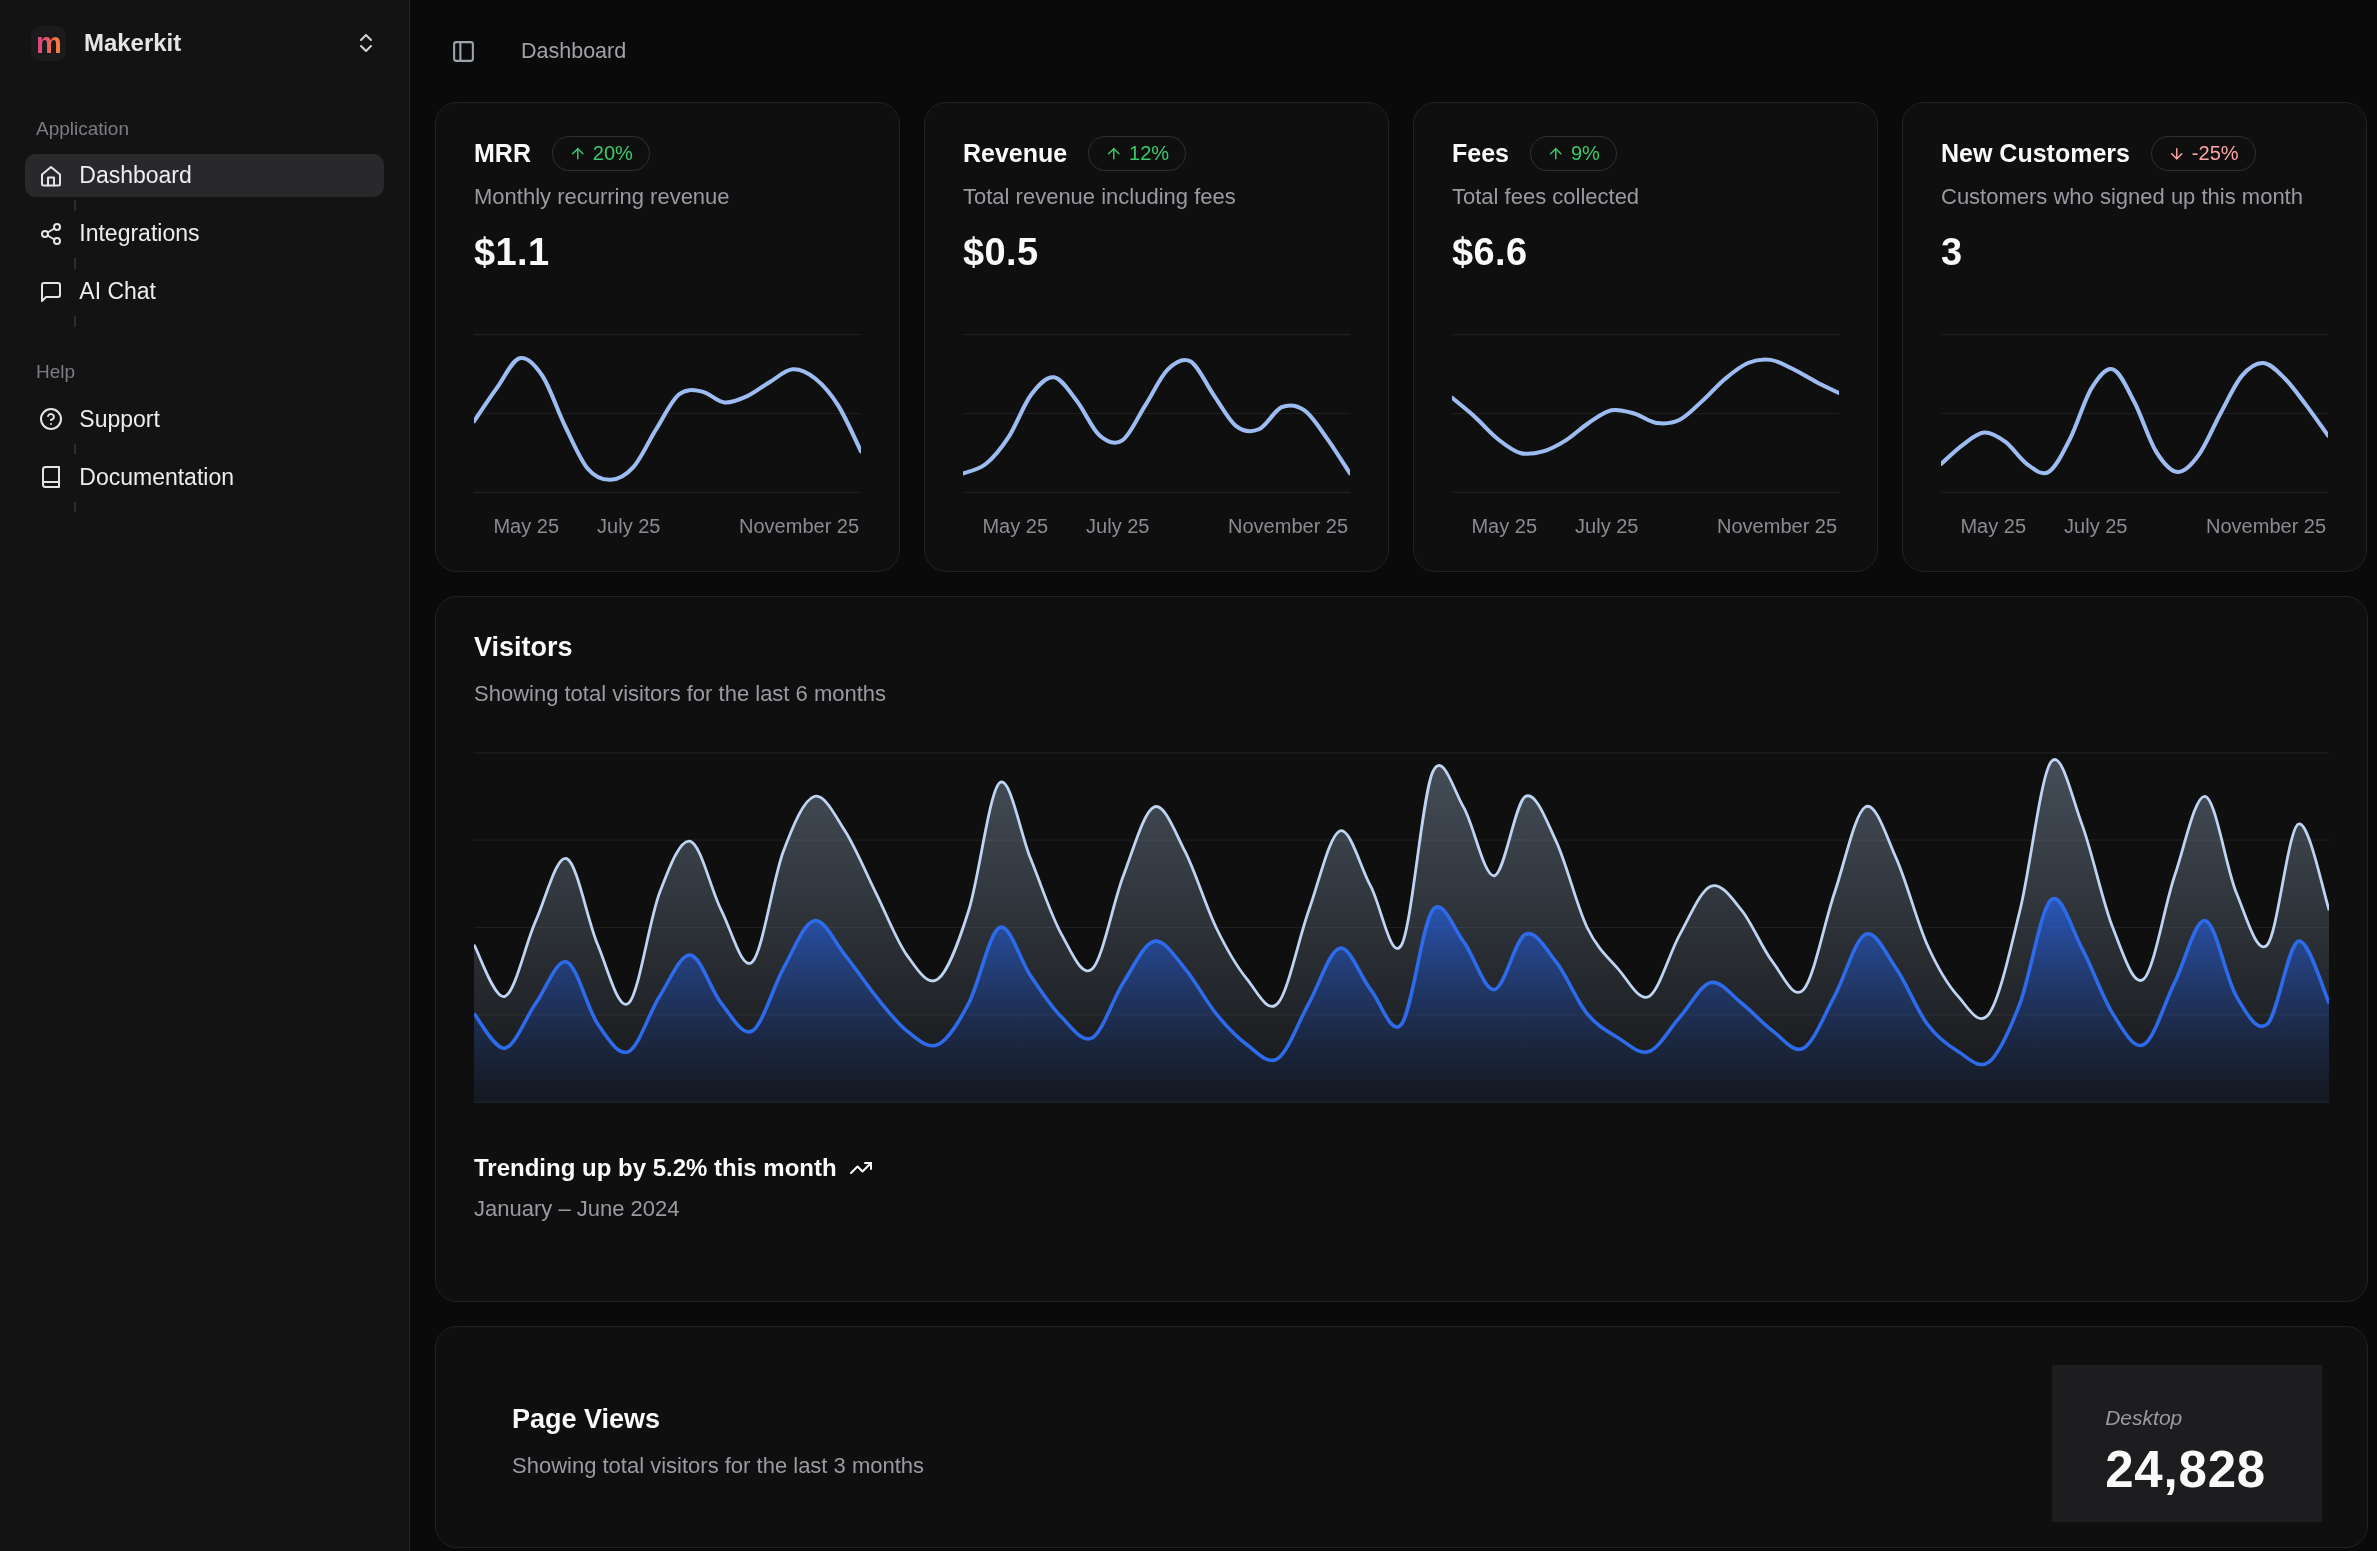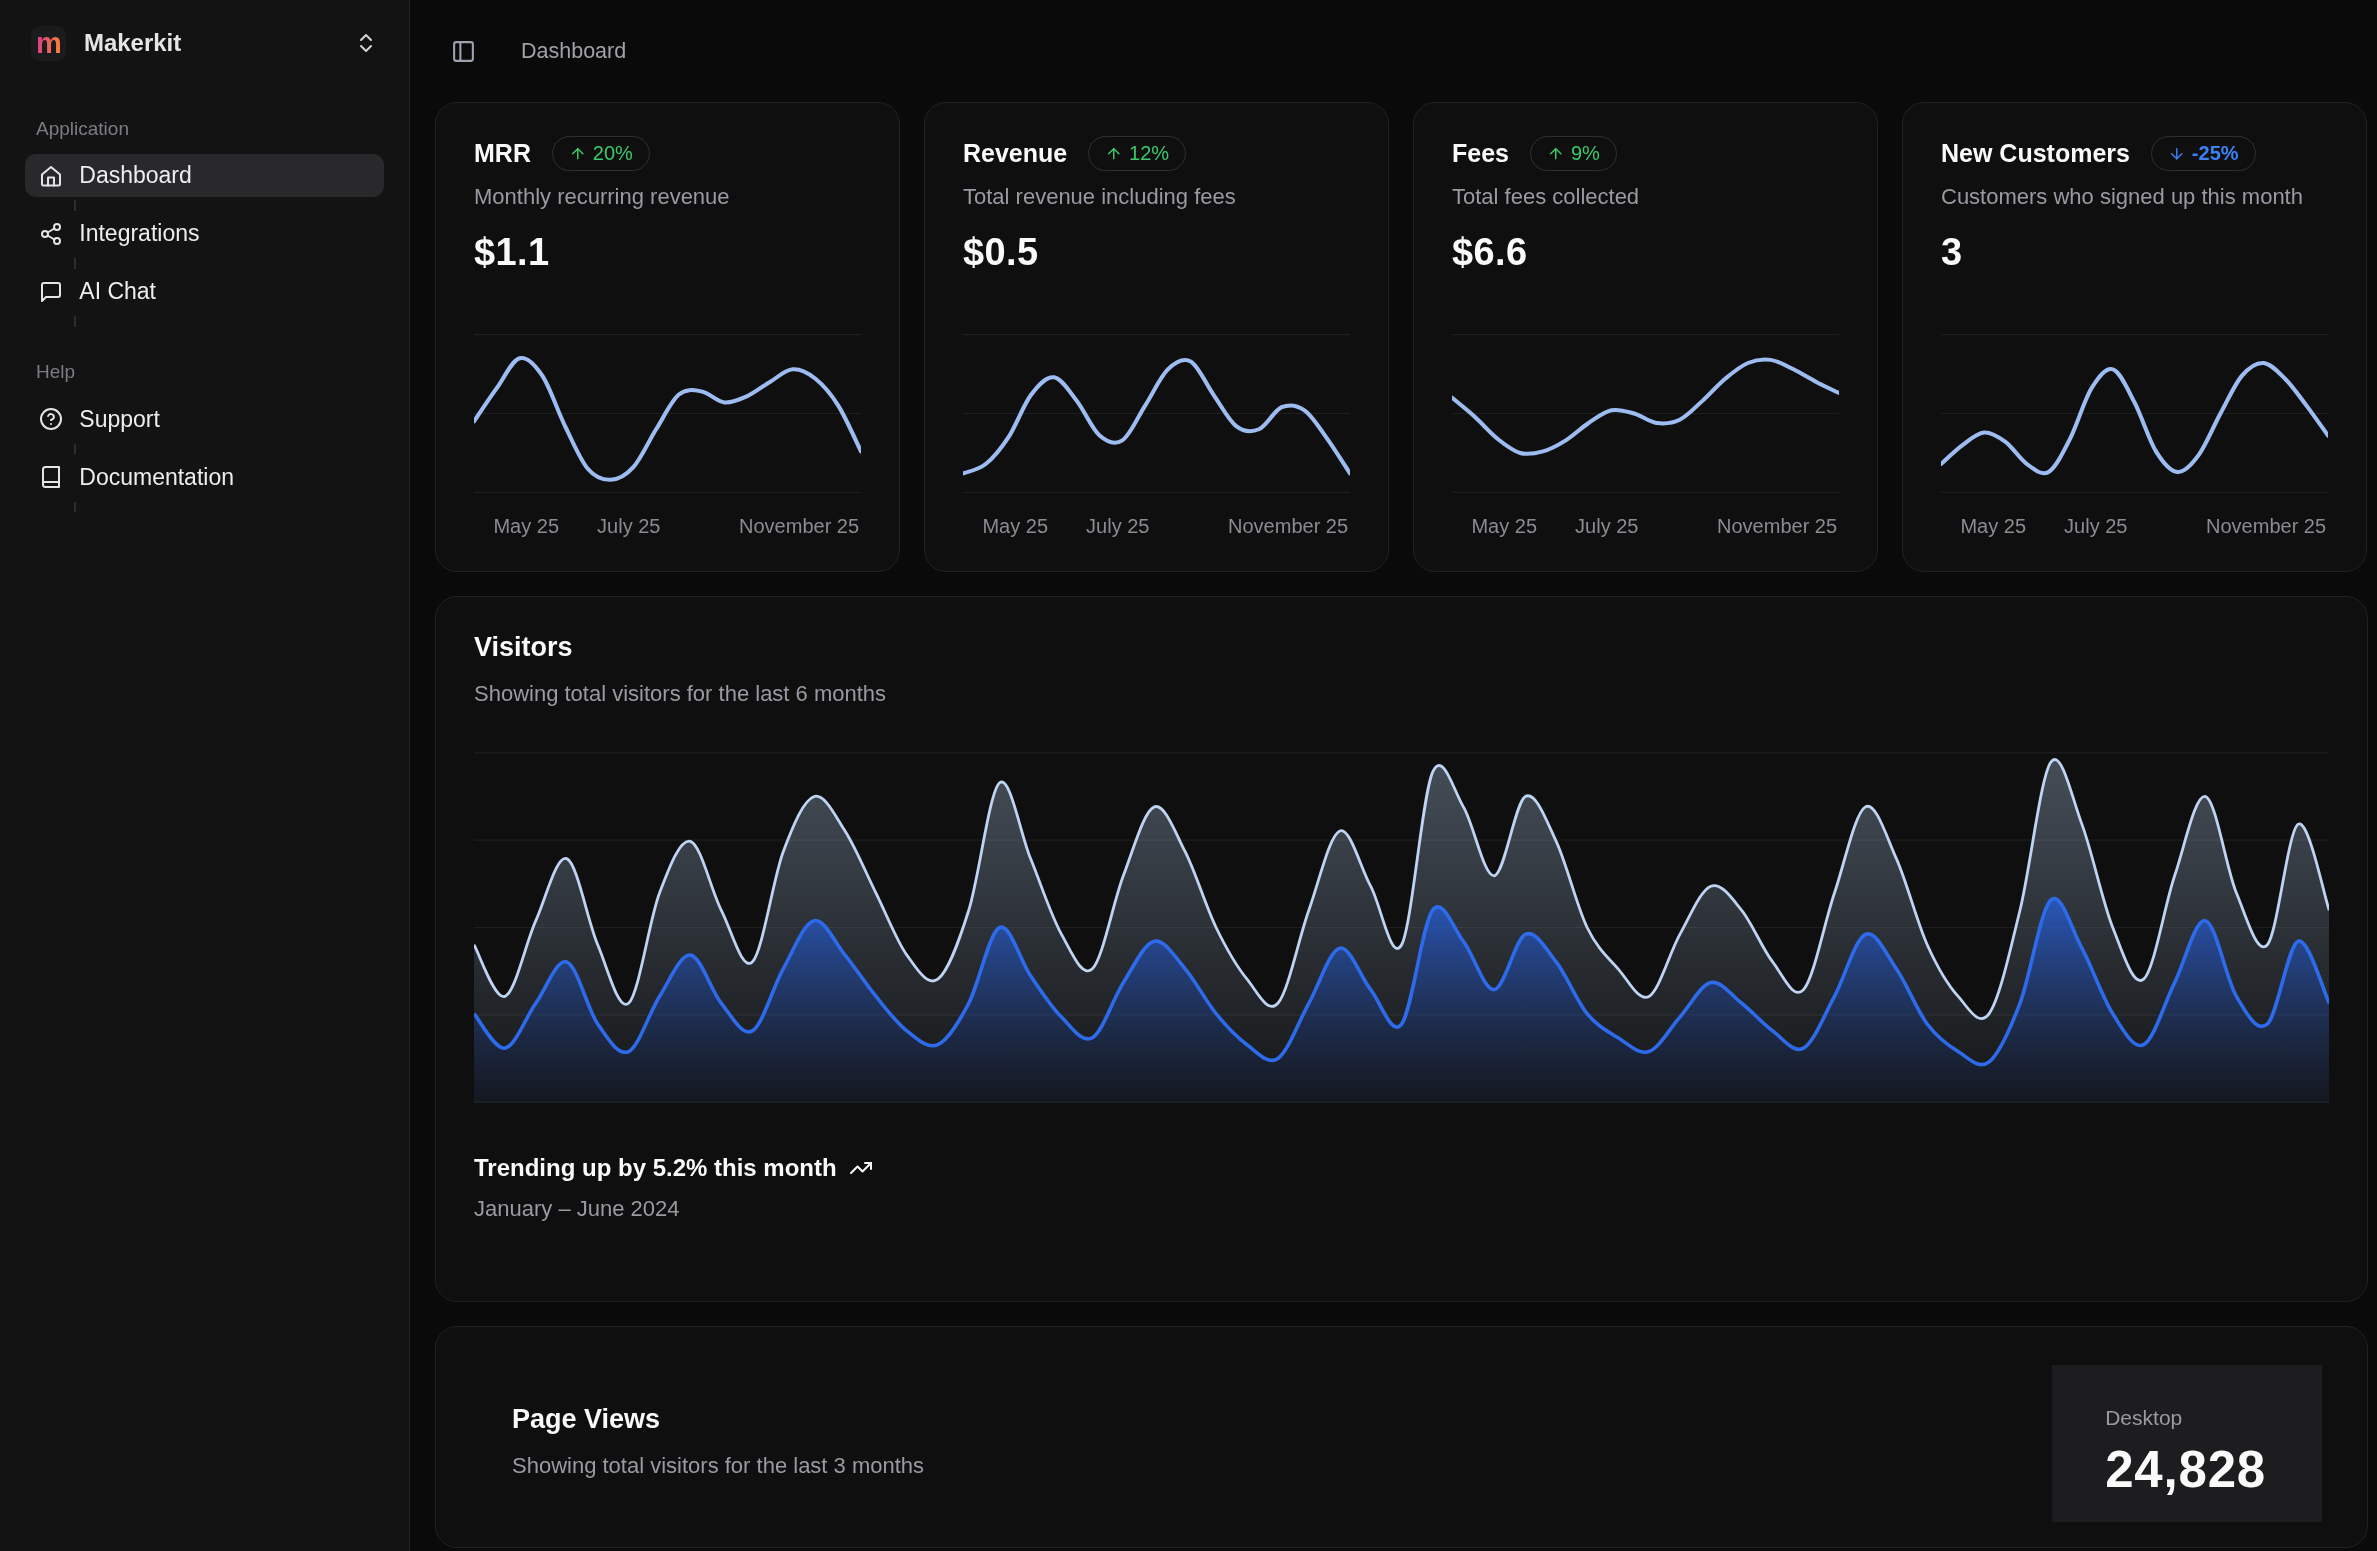--- a/index.html
+++ b/index.html
@@ -59,21 +59,21 @@
   
   #stats-row { display:flex; gap:24px; }
   .stat-card { width:465px; height:470px; padding:33px 38px 29px 38px; display:flex; flex-direction:column; }
   .stat-head { display:flex; align-items:center; gap:21px; }
   .stat-title { font-size:25px; font-weight:600; color:#fafafa; }
   .badge {
     display:inline-flex; align-items:center; gap:6.4px; height:35px; padding:8px 16px;
     border:1.2px solid #303032; border-radius:796px; font-size:20px; font-weight:500;
   }
   .badge.up { color:#3bc96a; }
-  .badge.down { color:#3b82f6;font-weight:bold; }
+  .badge.down { color:#fca5a5; }
   .stat-desc { margin-top:12.8px; font-size:22px; color:#9a9aa3; }
   .stat-value { margin-top:21px; font-size:38px; font-weight:bold; letter-spacing:0.4px; color:#fafafa; }
   .spark-wrap { margin-top:auto; }
   .spark-svg { display:block; width:100%; height:169px; }
   .spark-labels { position:relative; height:33px; margin-top:11px; }
   .spark-labels span {
     position:absolute; top:6.4px; transform:translateX(-50%);
     font-size:20px; color:#8b8b93; white-space:nowrap;
   }
 
@@ -86,21 +86,21 @@
   .vf-primary { display:flex; align-items:center; gap:12.8px; font-size:24px; font-weight:600; color:#fafafa; }
   .vf-primary .icn { color:#fafafa; display:flex; }
   .vf-secondary { margin-top:14.3px; font-size:22px; color:#9a9aa3; }
 
   
   #pageviews-card { margin-top:24px; height:222px; position:relative; overflow:hidden; }
   .pv-text { position:absolute; left:76px; top:77px; }
   .pv-toggles { position:absolute; right:45px; top:38px; display:flex; }
   .pv-toggle { width:270px; height:157px; padding:41px 0 0 53px; cursor:pointer; }
   .pv-toggle.active { background:#1d1d20; }
-  .pv-label { font-size:21px; color:#9a9aa0; }
+  .pv-label { font-size:21px; color:#9a9aa0;font-style:italic; }
   .pv-value { margin-top:9.6px; font-size:51px; font-weight:bold; letter-spacing:0.8px; color:#fafafa; }
 
   svg.icon { display:block; }
 </style>
 </head>
 <body>
 
 <div id="app">
 
   <aside id="sidebar">

